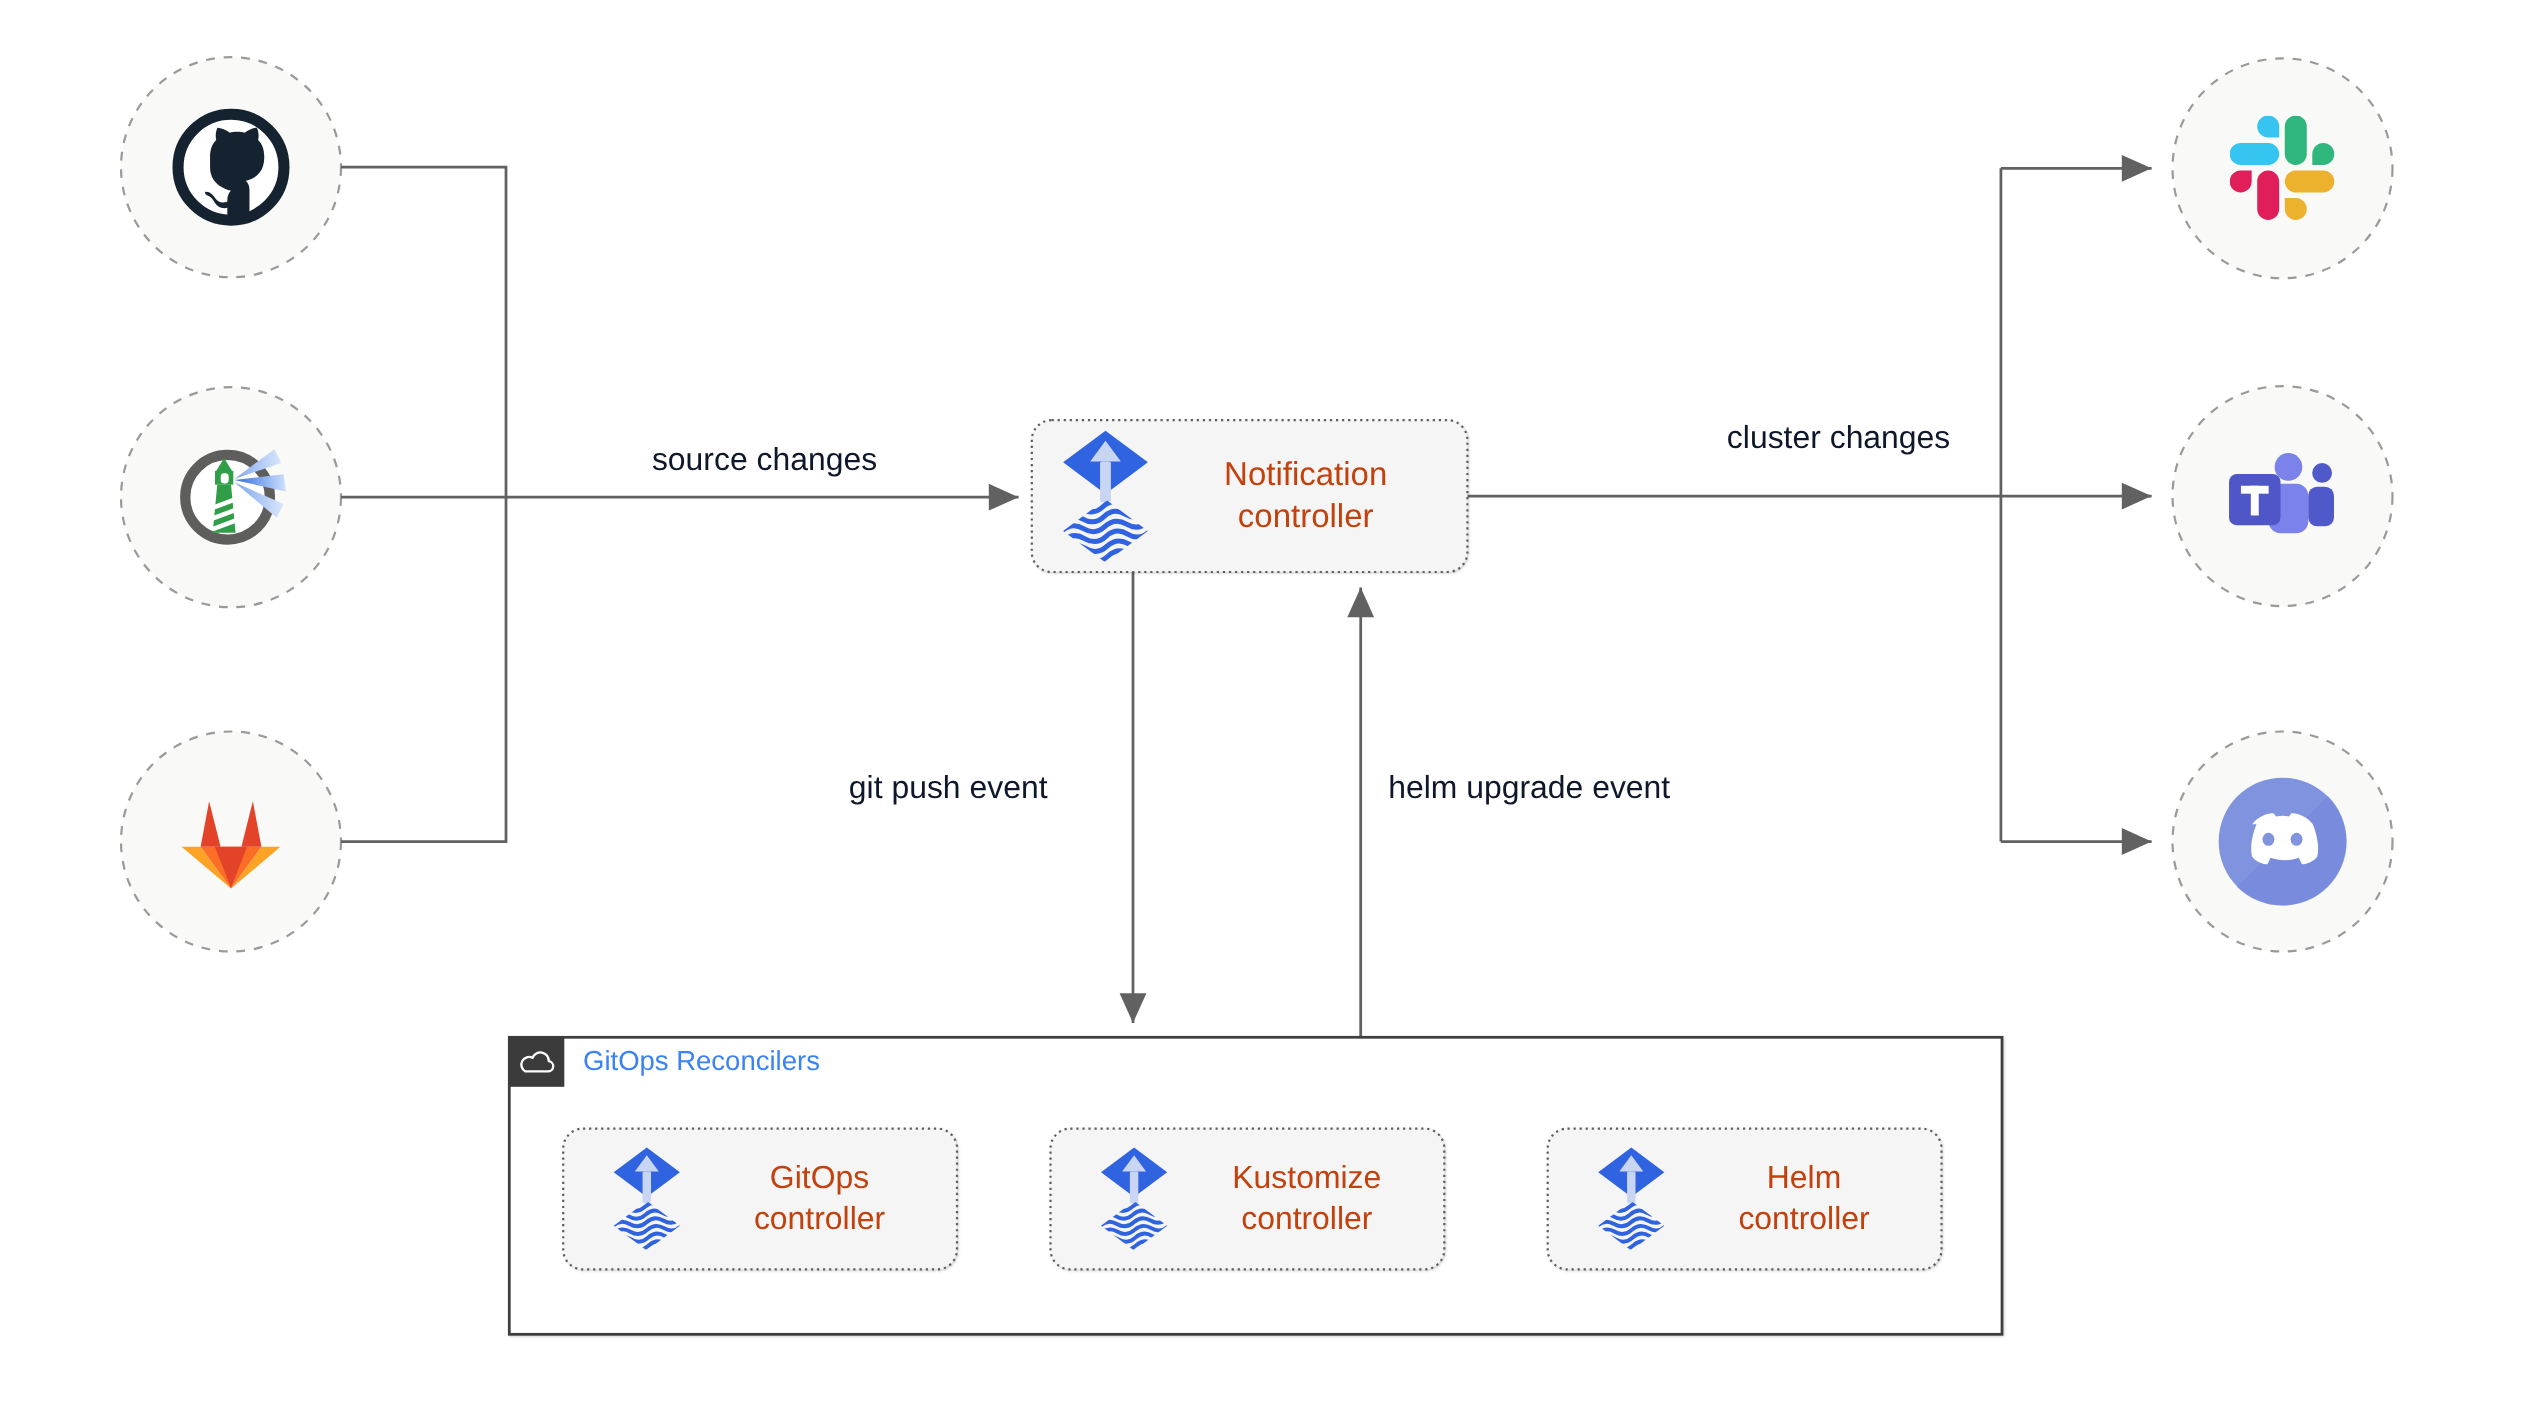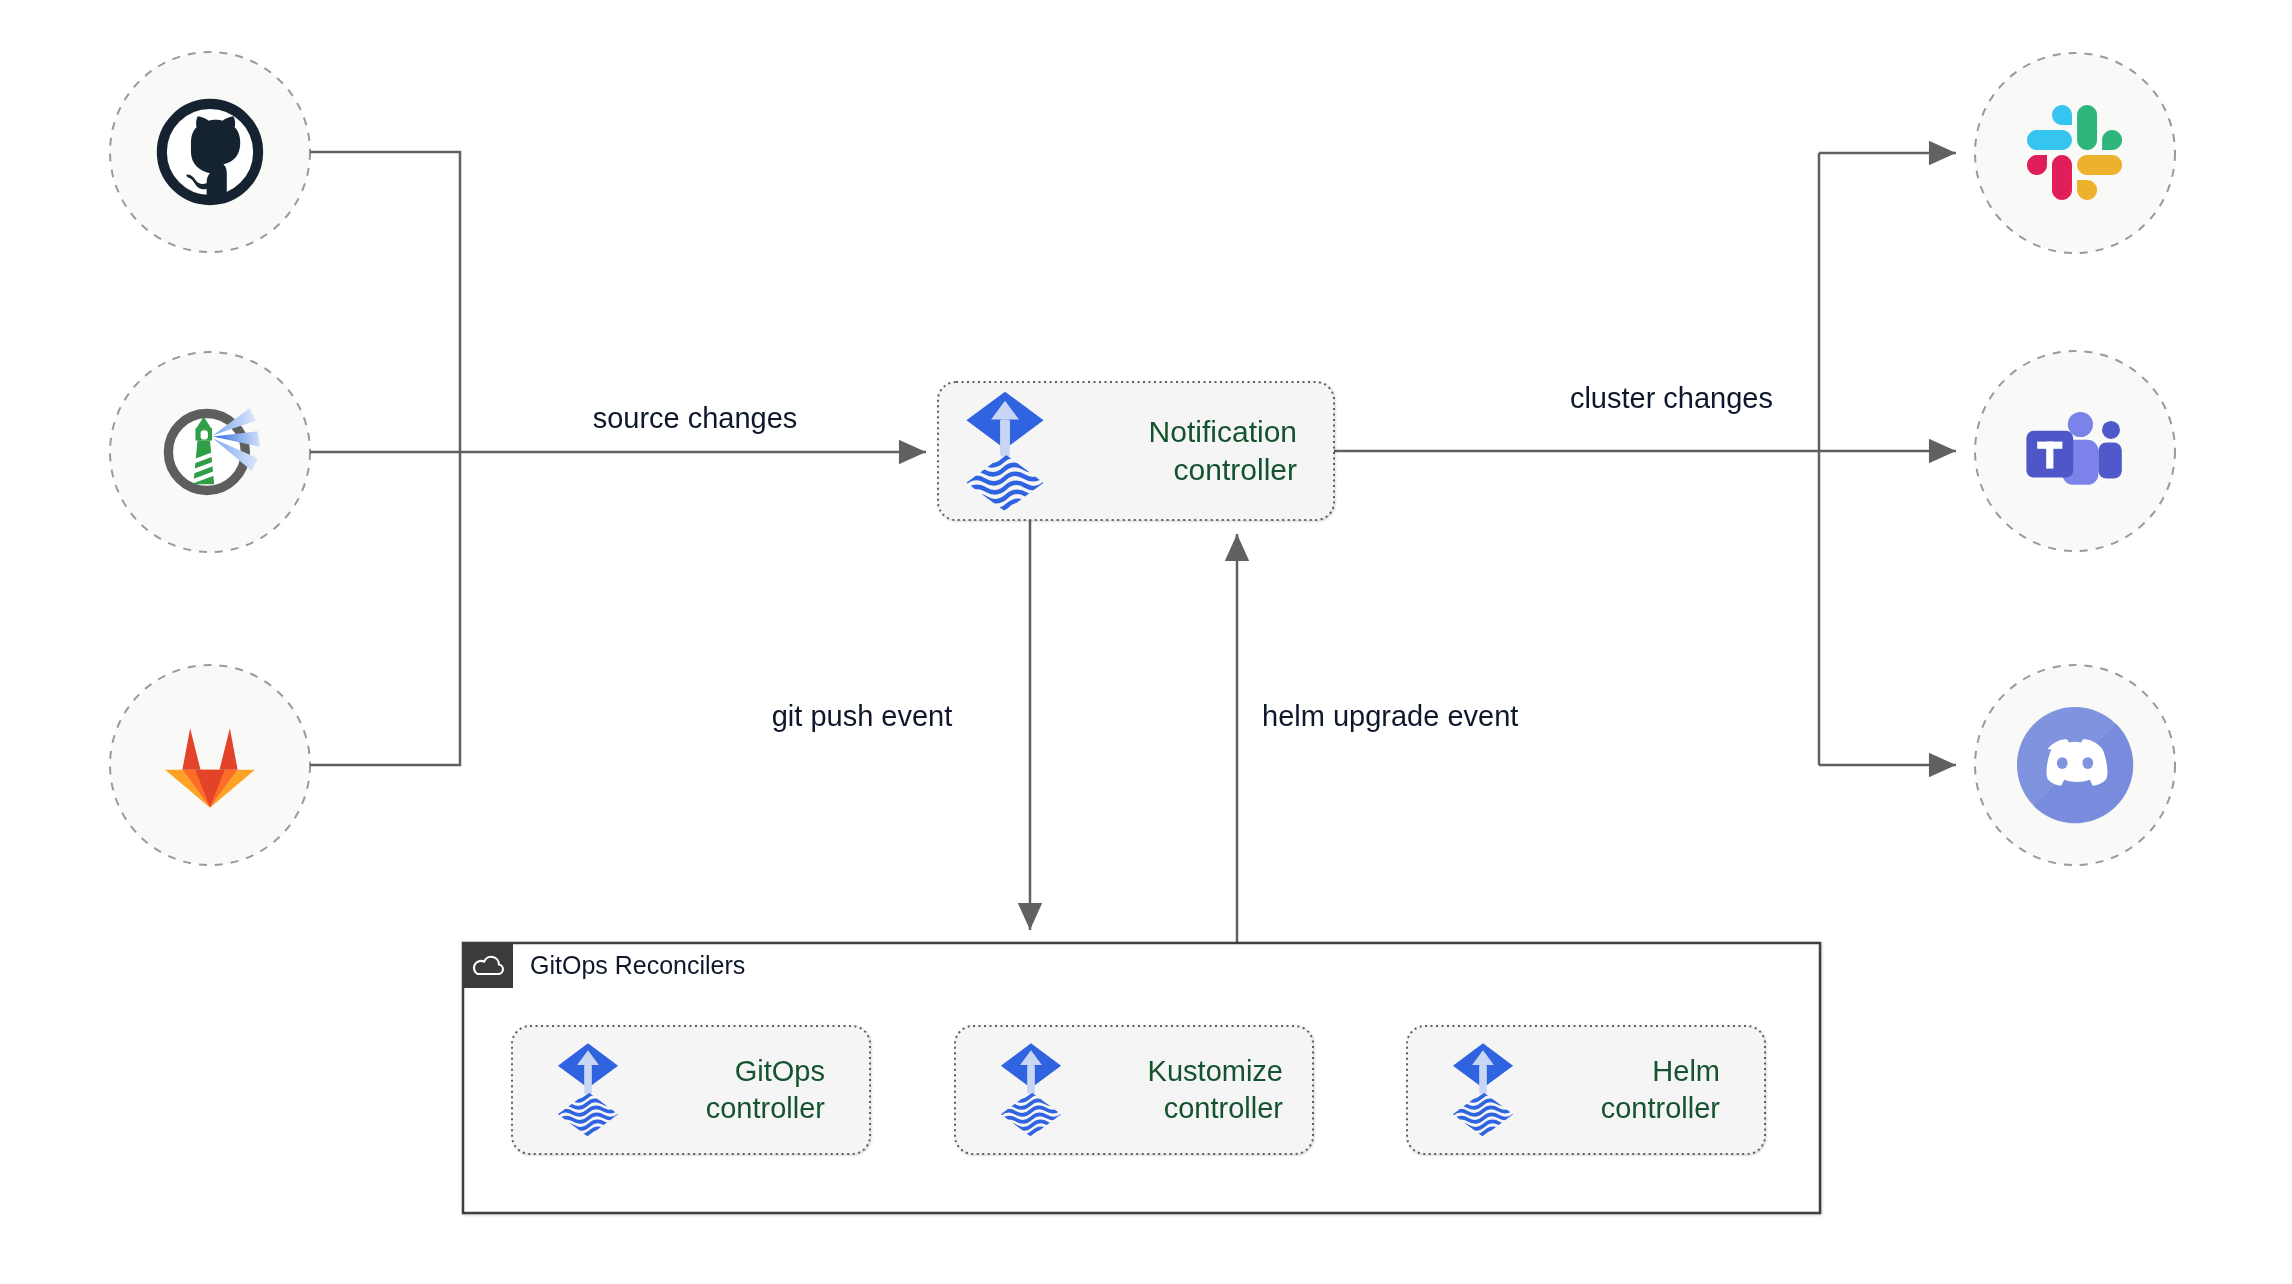--- a/index.html
+++ b/index.html
@@ -3,24 +3,24 @@
 <meta charset="utf-8">
 <style>
   html,body{margin:0;padding:0;background:#ffffff;}
   body{width:2292px;height:1284px;position:relative;font-family:"Liberation Sans",sans-serif;color:#1a1a1a;overflow:hidden;}
   .canvas{position:absolute;left:0;top:0;width:2292px;height:1284px;}
   svg.wires{position:absolute;left:0;top:0;}
   .node-shadow{filter:drop-shadow(1.5px 1.5px 1.2px rgba(0,0,0,.18));}
   .icon{position:absolute;}
   .icon svg{display:block;width:100%;height:100%;}
   .lbl{position:absolute;font-size:29px;line-height:37px;color:#0f172a;white-space:nowrap;}
-  .node-lbl{position:absolute;display:flex;align-items:center;justify-content:center;text-align:right;font-size:29px;line-height:37px;color:#14532d;}
+  .node-lbl{position:absolute;display:flex;align-items:center;justify-content:center;text-align:center;font-size:29px;line-height:37px;color:#c2410c;}
   .node-lbl span{white-space:normal;}
   .notif-lbl{font-size:30px;line-height:38px;}
-  .container-lbl{position:absolute;display:flex;align-items:center;font-size:25px;color:#0f172a;}
+  .container-lbl{position:absolute;display:flex;align-items:center;font-size:25px;color:#3b82f6;}
   .ta-r{text-align:center;}
   .ta-c{text-align:center;}
 </style>
 </head>
 <body>
 
 <svg width="0" height="0" style="position:absolute" aria-hidden="true">
   <defs>
     <marker id="arrow" viewBox="0 0 12 12" refX="11" refY="6" markerWidth="13" markerHeight="13" orient="auto-start-reverse">
       <path d="M1,1.5 L11,6 L1,10.5 z" fill="#616161"></path>

